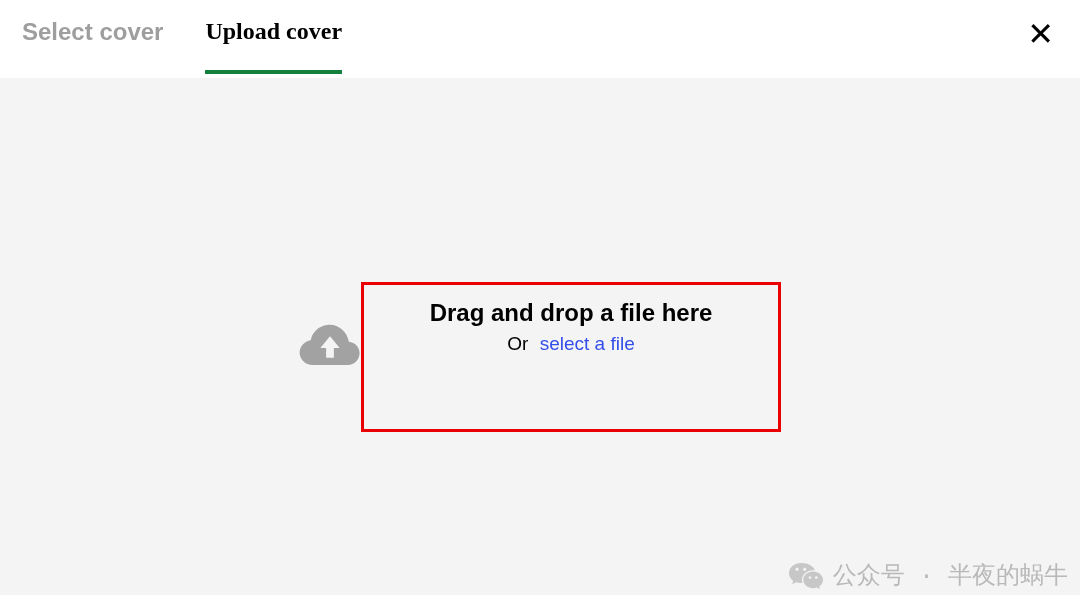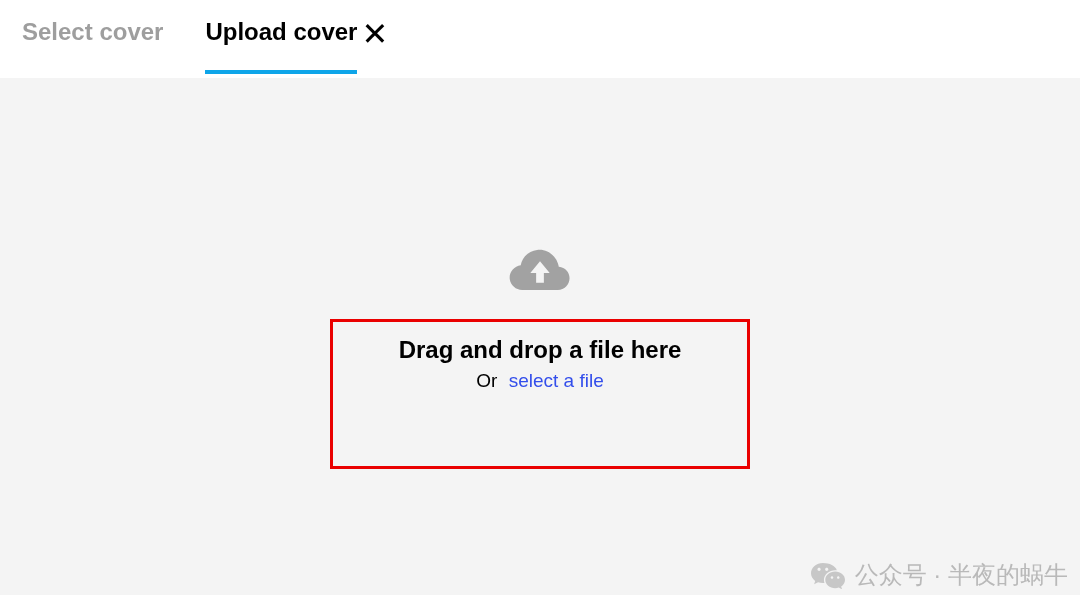--- a/index.html
+++ b/index.html
@@ -11,63 +11,66 @@
       font-family: -apple-system, BlinkMacSystemFont, "Segoe UI", Helvetica, Arial, sans-serif;
       width: 1080px;
       height: 595px;
       overflow: hidden;
       background: #ffffff;
       position: relative;
     }
     .header {
       display: flex;
       align-items: flex-start;
+      justify-content: space-between;
       padding: 18px 22px 0 22px;
       background: #ffffff;
       height: 78px;
+      gap: 20px;
     }
     .tabs {
       display: flex;
       gap: 42px;
     }
     .tab {
       font-size: 24px;
       font-weight: 700;
       padding-bottom: 24px;
       cursor: pointer;
       color: #000000;
       border-bottom: 4px solid transparent;
     }
     .tab.inactive {
       color: #9e9e9e;
     }
     .tab.active {
       color: #000000;
-      border-bottom: 4px solid #0ea5e9;
+      border-bottom: 4px solid #15803d;
+      font-family: Liberation Serif, serif;
     }
     .close-btn {
       font-size: 32px;
       font-weight: 400;
       cursor: pointer;
       line-height: 1;
       padding: 0 4px;
       color: #000000;
     }
     .content-area {
       background: #f4f4f4;
       width: 100%;
       height: calc(595px - 78px);
       position: relative;
       display: flex;
       align-items: center;
       justify-content: center;
     }
     .upload-wrapper {
       display: flex;
-      flex-direction: column;
+      flex-direction: row;
       align-items: center;
       margin-top: 40px;
     }
     .cloud-icon {
       width: 62px;
       height: 52px;
       margin-bottom: 22px;
       color: #a2a2a2;
     }
     .dropzone {
@@ -103,20 +106,21 @@
     }
     .watermark {
       position: absolute;
       right: 12px;
       bottom: 4px;
       display: flex;
       align-items: center;
       gap: 10px;
       color: #b9b9b9;
       font-size: 24px;
+      font-family: Liberation Mono, monospace;
     }
     .watermark svg {
       width: 34px;
       height: 28px;
       color: #c7c7c7;
     }
   </style>
 </head>
 <body>
 

